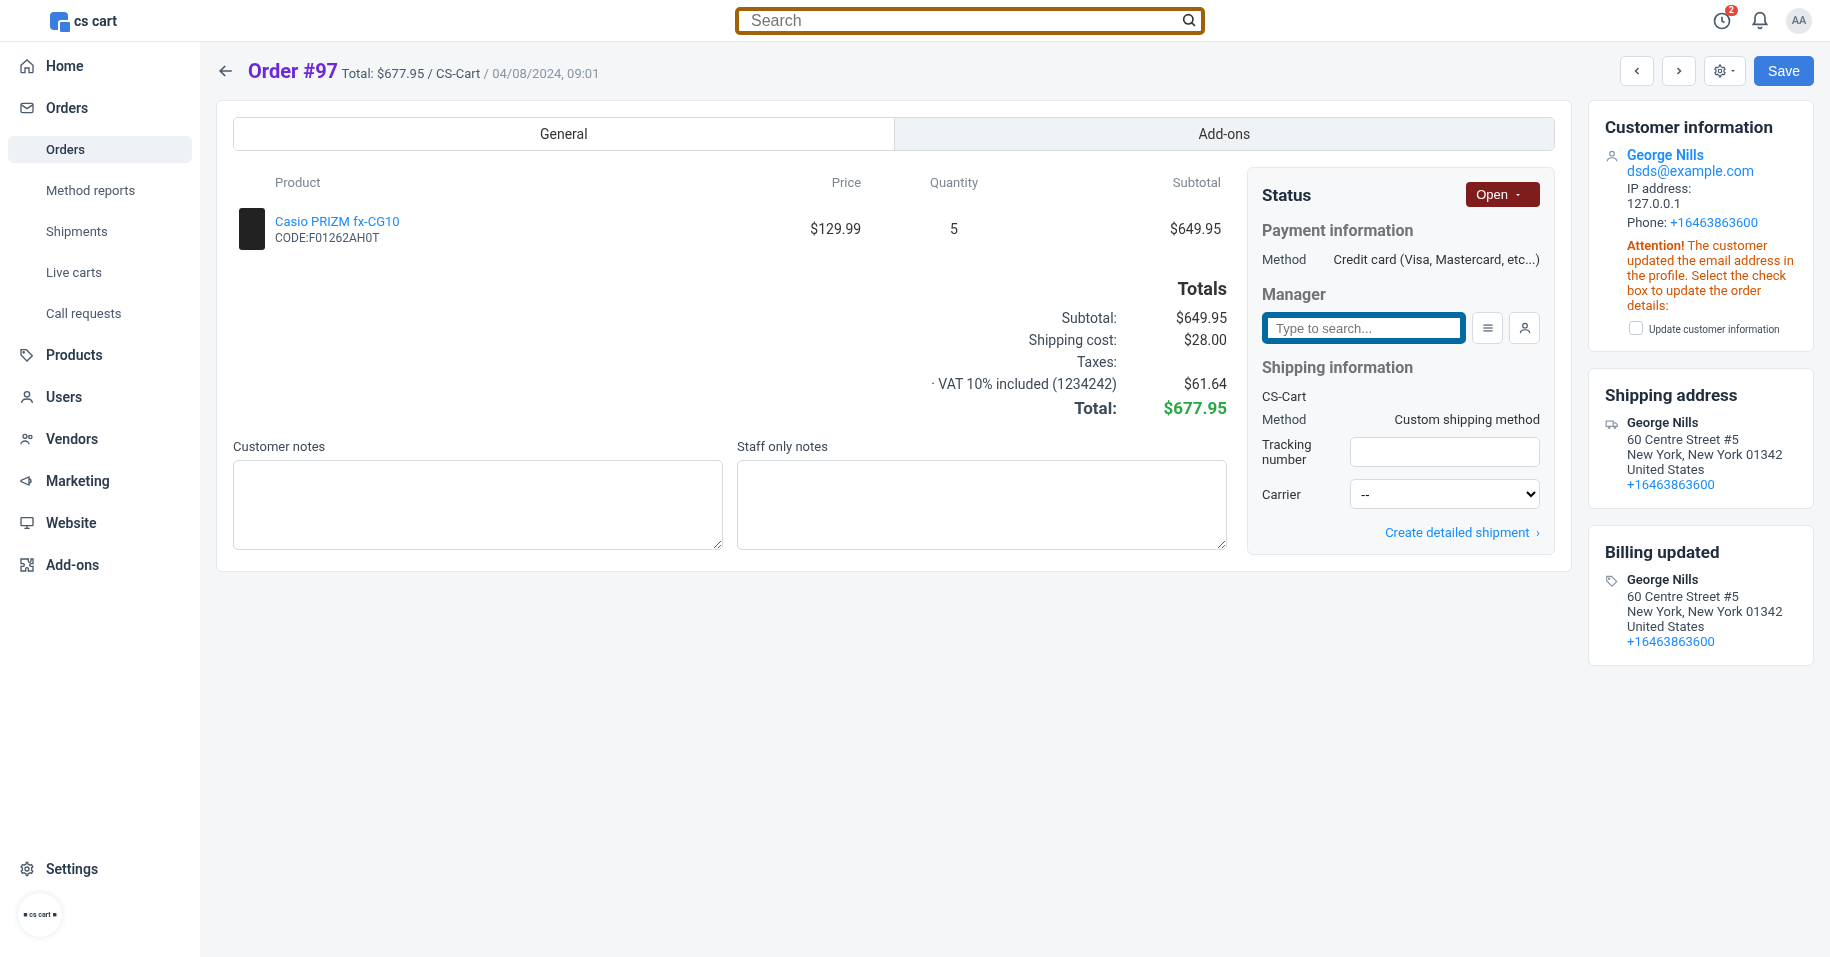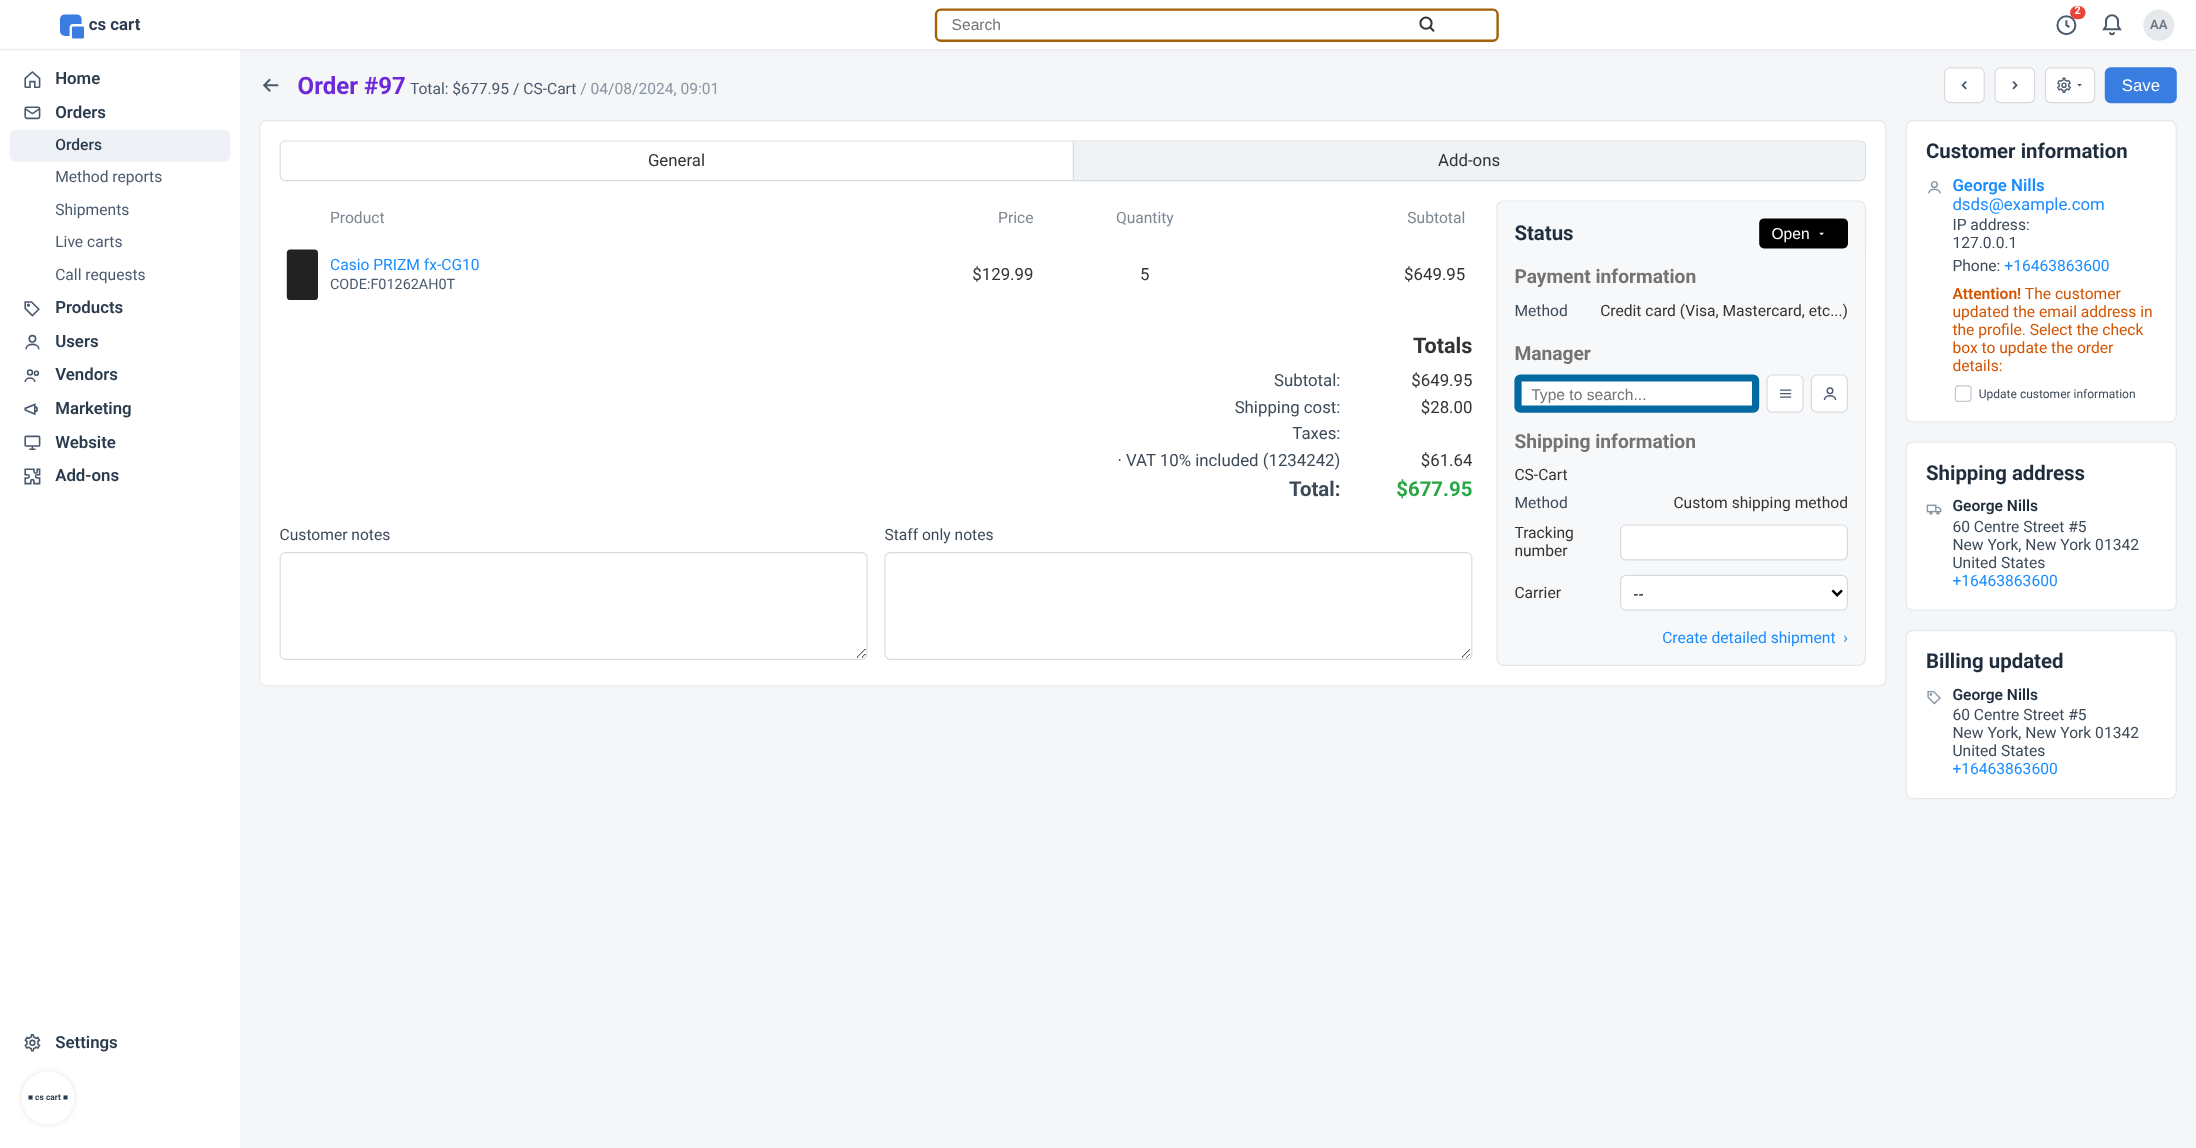--- a/index.html
+++ b/index.html
@@ -4,33 +4,33 @@
 <style>
 * { box-sizing: border-box; margin: 0; padding: 0; }
 body { font-family: -apple-system, BlinkMacSystemFont, "Segoe UI", Roboto, Helvetica, Arial, sans-serif; font-size: 14px; color: #333; background: #f4f6f8; }
 a { color: #1a8cff; text-decoration: none; }
 .topbar { display: flex; align-items: center; height: 42px; background: #fff; border-bottom: 1px solid #e5e7eb; padding: 0 18px; }
 .logo { display: flex; align-items: center; gap: 6px; font-weight: 700; color: #2b3b4e; width: 180px; margin-left: 32px; }
 .logo-mark { width: 18px; height: 18px; background: #3a7de0; border-radius: 4px; position: relative; }
 .logo-mark::after { content: ""; position: absolute; right: -4px; bottom: -4px; width: 10px; height: 10px; border: 2px solid #fff; background: #3a7de0; border-radius: 3px; }
 .search-wrap { flex: 1; display: flex; justify-content: center; }
 .search-box { position: relative; width: 470px; }
-.search-box input { width: 100%; height: 28px; padding: 4px 34px 4px 12px; border: 2px solid #a16207; border-radius: 5px; font-size: 13px; margin-left: 44px; }
+.search-box input { width: 100%; height: 28px; padding: 4px 34px 4px 12px; border: 4px solid #a16207; border-radius: 5px; font-size: 16px; }
 .search-box .mag { position: absolute; right: 8px; top: 5px; }
 .topright { display: flex; align-items: center; gap: 14px; }
 .iconbtn { position: relative; width: 24px; height: 24px; display: flex; align-items: center; justify-content: center; cursor: pointer; }
 .badge-dot { position: absolute; top: -4px; right: -4px; background: #e8443a; color: #fff; font-size: 9px; border-radius: 8px; padding: 1px 4px; line-height: 1; font-weight: bold; }
 .avatar-chip { width: 26px; height: 26px; border-radius: 50%; background: #e6e9ec; color: #6b7785; font-size: 11px; font-weight: 600; display: flex; align-items: center; justify-content: center; }
 .layout { display: flex; min-height: calc(100vh - 42px); }
 .sidebar { width: 200px; background: #fff; padding: 10px 8px; display: flex; flex-direction: column; justify-content: space-between; }
 .nav-item { display: flex; align-items: center; gap: 10px; padding: 6px 10px; border-radius: 6px; cursor: pointer; color: #2b3b4e; font-weight: 600; font-size: 14px; }
 .nav-item .icon { width: 18px; color: #4a5a6d; display:flex; justify-content:center; }
 .nav-sub { padding: 6px 10px 6px 38px; font-size: 13px; color: #4a5a6d; cursor: pointer; border-radius: 6px; }
 .nav-sub.active { background: #eef2f6; color: #2b3b4e; font-weight: 500; }
-.nav-group { display:flex; flex-direction:column; gap:0; }
+.nav-group { display:flex; flex-direction:column; gap:14px; }
 .mini-badge { margin: 10px; }
 .mini-badge-inner { width: 44px; height: 44px; border-radius: 50%; background:#fff; box-shadow:0 0 6px rgba(0,0,0,.1); display:flex; align-items:center; justify-content:center; font-size:7px; color:#2b3b4e; font-weight:700; }
 .content { flex: 1; padding: 14px 16px; overflow:auto; }
 .header-row { display:flex; align-items:center; justify-content:space-between; margin-bottom: 14px; }
 .header-left { display:flex; align-items:center; gap:12px; }
 .back-arrow { cursor:pointer; color:#4a5a6d; }
 .title { font-size: 20px; font-weight: 700; color:#6d28d9; }
 .title-meta { font-size: 13px; color:#4a5a6d; font-weight:400; }
 .title-meta .date { color:#8895a2; }
 .header-right { display:flex; gap:8px; align-items:center; }
@@ -63,21 +63,21 @@
 .totals-row .val { min-width:70px; text-align:right; }
 .grand-row .lbl { font-weight:700; font-size:17px; }
 .grand-row .val { font-weight:700; color:#28a745; font-size:17px; }
 .notes-row { display:flex; gap:14px; margin-top:18px; }
 .notes-col { flex:1; }
 .notes-col label { display:block; font-size:13px; color:#3d4a58; margin-bottom:6px; }
 .notes-col textarea { width:100%; height:90px; border:1px solid #d7dbe0; border-radius:5px; padding:6px; resize:both; font-family:inherit; }
 .sec-heading { font-weight:700; font-size:17px; color:#1f2d3d; margin-bottom:10px; }
 .sub-heading { font-weight:700; font-size:16px; color:#737373; margin:14px 0 8px; }
 .status-row { display:flex; justify-content:space-between; align-items:center; margin-bottom:8px; }
-.status-btn { background:#000000; color:#fff; border:none; border-radius:4px; padding:5px 18px 5px 10px; font-size:13px; display:flex; align-items:center; gap:6px; cursor:pointer; }
+.status-btn { background:#7f1d1d; color:#fff; border:none; border-radius:4px; padding:5px 18px 5px 10px; font-size:13px; display:flex; align-items:center; gap:6px; cursor:pointer; }
 .kv-row { display:flex; justify-content:space-between; padding:4px 0; font-size:13px; }
 .kv-row .k { color:#3d4a58; }
 .input-row { display:flex; gap:6px; margin:6px 0 2px; }
 .input-row input { flex:1; height:32px; border:6px solid #0369a1; border-radius:5px; padding:0 8px; font-size:13px; }
 .small-sq { width:36px; height:32px; border:1px solid #d7dbe0; border-radius:5px; background:#fff; display:flex; align-items:center; justify-content:center; cursor:pointer; color:#4a5a6d; }
 .ship-row { display:flex; align-items:center; justify-content:space-between; padding:6px 0; font-size:13px; }
 .ship-row input, .ship-row select { width:190px; height:30px; border:1px solid #d7dbe0; border-radius:5px; padding:0 6px; font-size:13px; background:#fff; }
 .link-row { text-align:right; margin-top:10px; font-size:13px; }
 .right-card-title { font-weight:700; font-size:17px; margin-bottom:10px; color:#1f2d3d; }
 .cust-line { font-size:13px; color:#3d4a58; padding:2px 0; }

